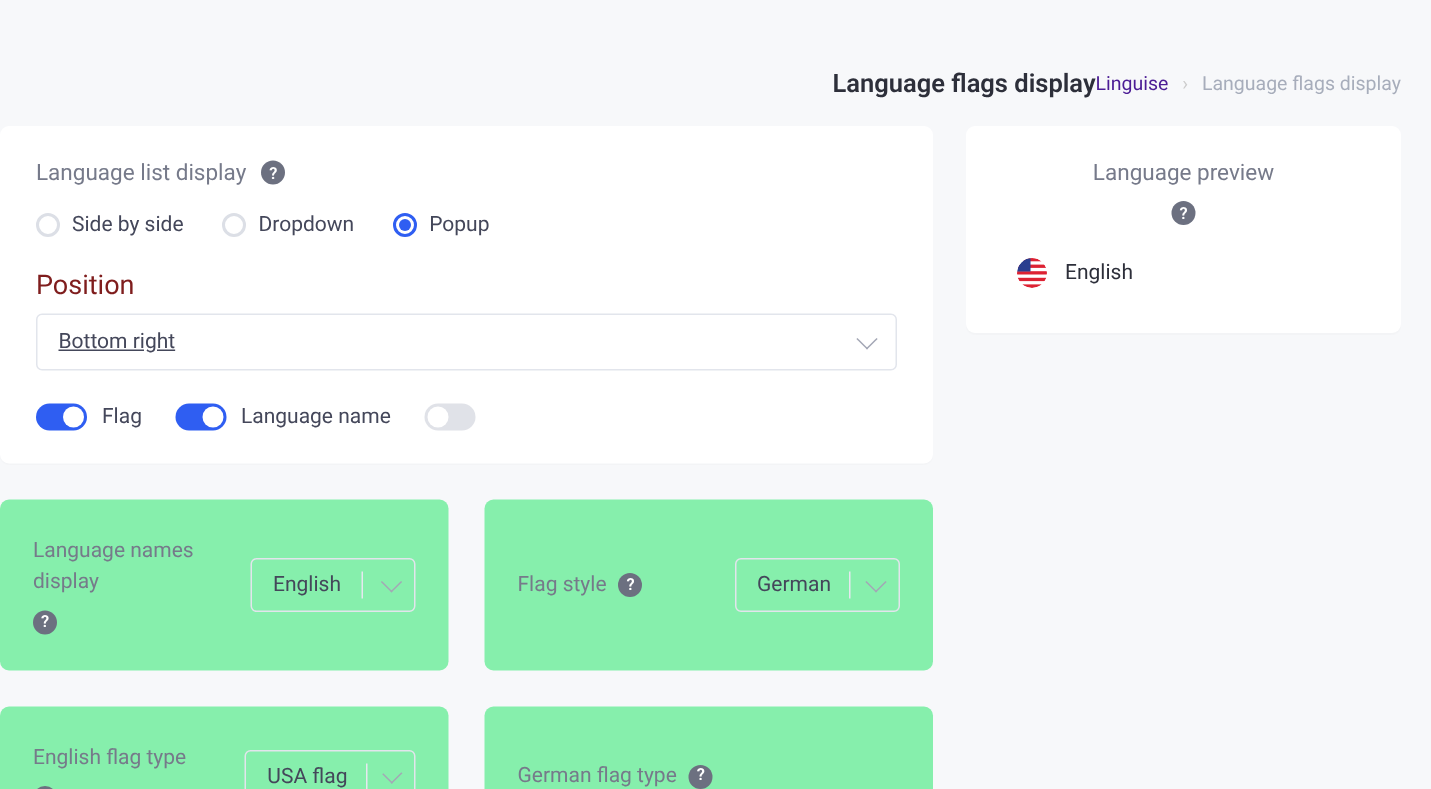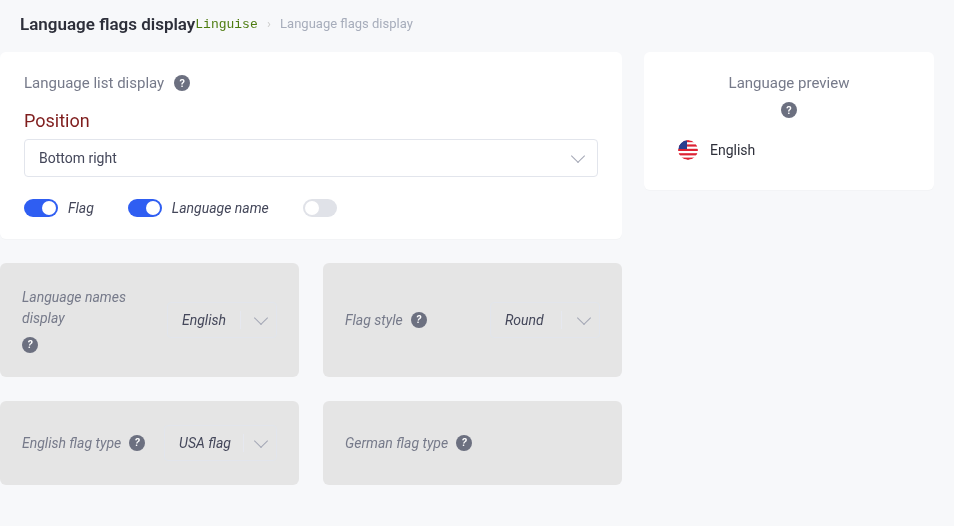--- a/index.html
+++ b/index.html
@@ -6,37 +6,37 @@
     body {
       font-family: -apple-system, BlinkMacSystemFont, 'Segoe UI', Roboto, Arial, sans-serif;
       background: #f7f8fa;
       color: #333;
       width: 954px;
       height: 526px;
       overflow: hidden;
     }
     .page-header {
       display: flex;
-      justify-content: flex-start;
+      justify-content: flex-end;
       align-items: center;
       padding: 14px 20px 10px 20px;
+      margin-top: 32px;
     }
     .page-title {
       font-size: 17px;
       font-weight: 600;
       color: #2d2f3a;
     }
     .breadcrumb {
       font-size: 13px;
       color: #a7adbb;
     }
     .breadcrumb .link {
-      color: #4d7c0f;
-      cursor: pointer;
-      font-family: Liberation Mono, monospace;
+      color: #4c1d95;
+      cursor: pointer;
     }
     .breadcrumb .sep {
       margin: 0 6px;
       color: #ccc;
     }
     .layout {
       display: flex;
       gap: 22px;
       padding: 8px 20px 0 0;
     }
@@ -110,33 +110,33 @@
       border: 1px solid #e2e5ec;
       border-radius: 4px;
       padding: 10px 14px;
       font-size: 14px;
       color: #44475a;
       display: flex;
       justify-content: space-between;
       align-items: center;
       cursor: pointer;
       margin-bottom: 22px;
+      text-decoration: underline;
     }
     .chev {
       width: 10px; height: 10px;
       border-right: 1.5px solid #a3a7b5;
       border-bottom: 1.5px solid #a3a7b5;
       transform: rotate(45deg);
       margin-top: -4px;
     }
     .toggle-row {
       display: flex;
-      gap: 34px;
-      align-items: center;
-      font-style: italic;
+      gap: 22px;
+      align-items: center;
     }
     .toggle-item {
       display: flex;
       align-items: center;
       gap: 10px;
       font-size: 14px;
       color: #44475a;
     }
     .switch {
       width: 34px; height: 18px;
@@ -155,29 +155,28 @@
       top: 2px;
     }
     .switch.on::after { right: 2px; }
     .switch.off::after { left: 2px; }
     .grid-2 {
       display: flex;
       gap: 24px;
       margin-top: 24px;
     }
     .small-card {
-      background: #e5e5e5;
+      background: #86efac;
       border-radius: 6px;
       padding: 24px 22px 24px 22px;
       flex: 1;
       display: flex;
       align-items: center;
       justify-content: space-between;
       gap: 16px;
-      font-style: italic;
     }
     .small-card .label {
       font-size: 14px;
       color: #767a8a;
       display: flex;
       align-items: center;
       flex-wrap: wrap;
       gap: 8px;
       line-height: 1.5;
       max-width: 140px;
@@ -231,20 +230,34 @@
 
 <div class="layout">
   <div class="left-col">
 
     <div class="card main">
       <div class="section-title">
         <span>Language list display</span>
         <span class="help-dot">?</span>
       </div>
 
+      <div class="radio-row">
+        <div class="radio-item">
+          <span class="radio-circle"></span>
+          <span>Side by side</span>
+        </div>
+        <div class="radio-item">
+          <span class="radio-circle"></span>
+          <span>Dropdown</span>
+        </div>
+        <div class="radio-item">
+          <span class="radio-circle checked"></span>
+          <span>Popup</span>
+        </div>
+      </div>
 
       <div class="field-label">Position</div>
       <div class="select-full">
         <span>Bottom right</span>
         <span class="chev"></span>
       </div>
 
       <div class="toggle-row">
         <div class="toggle-item">
           <span class="switch on"></span>
@@ -272,21 +285,21 @@
           <span class="chev"></span>
         </div>
       </div>
 
       <div class="small-card">
         <div class="label">
           <span>Flag style</span>
           <span class="help-dot">?</span>
         </div>
         <div class="small-select">
-          <span>Round</span>
+          <span>German</span>
           <span class="divider"></span>
           <span class="chev"></span>
         </div>
       </div>
     </div>
 
     <div class="grid-2">
       <div class="small-card">
         <div class="label">
           <span>English flag type</span>

